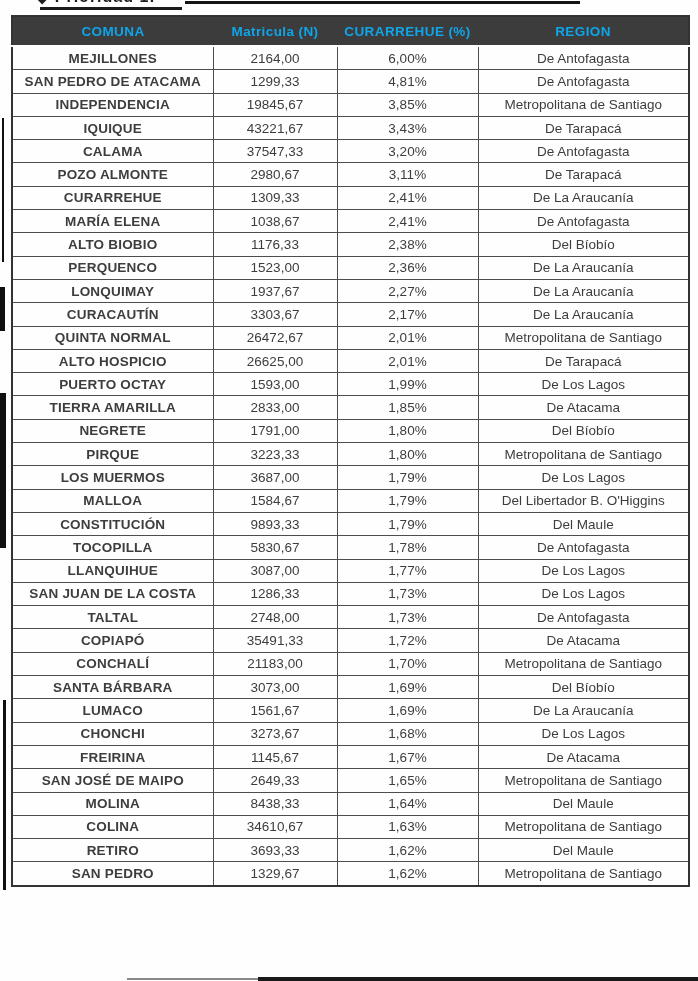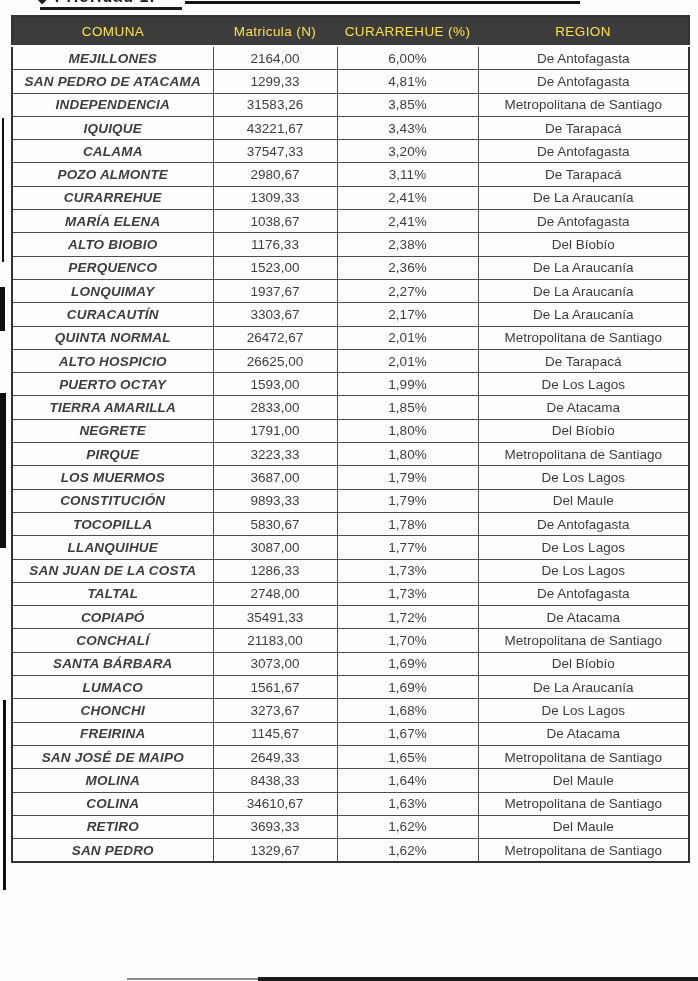--- a/index.html
+++ b/index.html
@@ -36,23 +36,23 @@
 
   
   table.doc-table {
     position: absolute; top: 15px; left: 11px;
     width: 677px;
     border-collapse: collapse;
     table-layout: fixed;
   }
   table.doc-table th {
     background: #3c3c3c;
-    color: #fde047;
+    color: #0ea5e9;
     font-size: 13.5px;
-    font-weight: normal;
+    font-weight: bold;
     height: 26px;
     letter-spacing: 0.4px;
     border: none;
     border-bottom: 2px solid #ffffff;
   }
   table.doc-table td {
     border: 1px solid #4d4d4d;
     height: 22.3px;
     padding: 0 2px;
     text-align: center;
@@ -60,21 +60,20 @@
     color: #3d3d3d;
     white-space: nowrap;
     overflow: hidden;
   }
   table.doc-table { border: 2px solid #333333; }
   td.comuna-cell {
     font-weight: bold;
     color: #232323;
     font-size: 13px;
     letter-spacing: 0.2px;
-    font-style: italic;
   }
   td.region-cell { color: #424242; }
 
   
   .edge-strip { position: absolute; background: #101010; }
   .strip-a { left: 2px; top: 118px; width: 2px; height: 144px; }
   .strip-b { left: 0;   top: 287px; width: 5px; height: 44px; }
   .strip-c { left: 0;   top: 393px; width: 6px; height: 155px; }
   .strip-d { left: 3px; top: 700px; width: 3px; height: 190px; }
 
@@ -122,21 +121,21 @@
           <td class="region-cell">De Antofagasta</td>
         </tr>
         <tr>
           <td class="comuna-cell">SAN PEDRO DE ATACAMA</td>
           <td class="matricula-cell">1299,33</td>
           <td class="desercion-cell">4,81%</td>
           <td class="region-cell">De Antofagasta</td>
         </tr>
         <tr>
           <td class="comuna-cell">INDEPENDENCIA</td>
-          <td class="matricula-cell">31583,26</td>
+          <td class="matricula-cell">19845,67</td>
           <td class="desercion-cell">3,85%</td>
           <td class="region-cell">Metropolitana de Santiago</td>
         </tr>
         <tr>
           <td class="comuna-cell">IQUIQUE</td>
           <td class="matricula-cell">43221,67</td>
           <td class="desercion-cell">3,43%</td>
           <td class="region-cell">De Tarapacá</td>
         </tr>
         <tr>
@@ -223,20 +222,26 @@
           <td class="desercion-cell">1,80%</td>
           <td class="region-cell">Metropolitana de Santiago</td>
         </tr>
         <tr>
           <td class="comuna-cell">LOS MUERMOS</td>
           <td class="matricula-cell">3687,00</td>
           <td class="desercion-cell">1,79%</td>
           <td class="region-cell">De Los Lagos</td>
         </tr>
         <tr>
+          <td class="comuna-cell">MALLOA</td>
+          <td class="matricula-cell">1584,67</td>
+          <td class="desercion-cell">1,79%</td>
+          <td class="region-cell">Del Libertador B. O'Higgins</td>
+        </tr>
+        <tr>
           <td class="comuna-cell">CONSTITUCIÓN</td>
           <td class="matricula-cell">9893,33</td>
           <td class="desercion-cell">1,79%</td>
           <td class="region-cell">Del Maule</td>
         </tr>
         <tr>
           <td class="comuna-cell">TOCOPILLA</td>
           <td class="matricula-cell">5830,67</td>
           <td class="desercion-cell">1,78%</td>
           <td class="region-cell">De Antofagasta</td>

